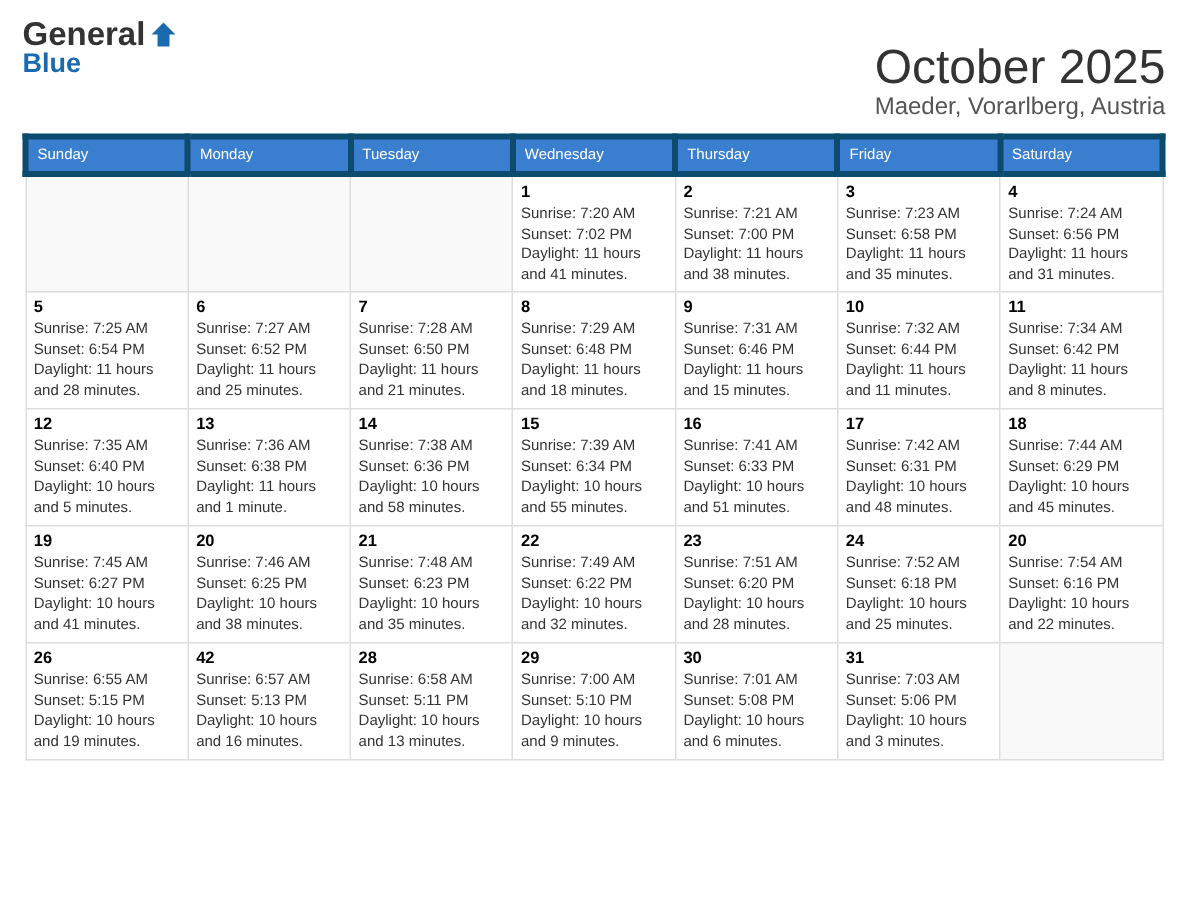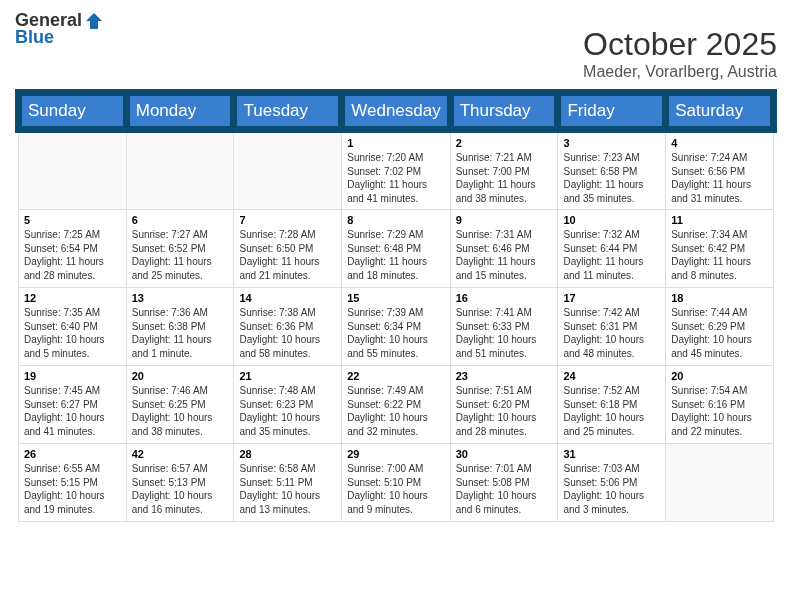--- a/index.html
+++ b/index.html
@@ -23,21 +23,21 @@
       margin-bottom: 8px;
     }
     .logo {
       display: flex;
       flex-direction: column;
       align-items: flex-start;
     }
     .logo-text {
       display: flex;
       align-items: center;
-      font-size: 18px;
+      font-size: 22px;
       font-weight: bold;
     }
     .logo-general {
       color: #333;
     }
     .logo-blue {
       color: #1a6ab0;
     }
     .logo-icon {
       width: 20px;
@@ -61,23 +61,23 @@
     .calendar {
       width: 100%;
       border-collapse: collapse;
       font-size: 10px;
     }
     .calendar th {
       background: #3a7ecf;
       color: #fff;
       text-align: left;
       padding: 5px 6px;
-      font-size: 17px;
+      font-size: 10px;
       font-weight: normal;
-      border: 7px solid #0c4a6e;
+      border: 4px solid #0c4a6e;
     }
     .calendar td {
       vertical-align: top;
       padding: 4px 5px;
       border: 1px solid #ddd;
       width: calc(100% / 7);
       height: 78px;
       background: #fff;
     }
     .calendar td.empty {

